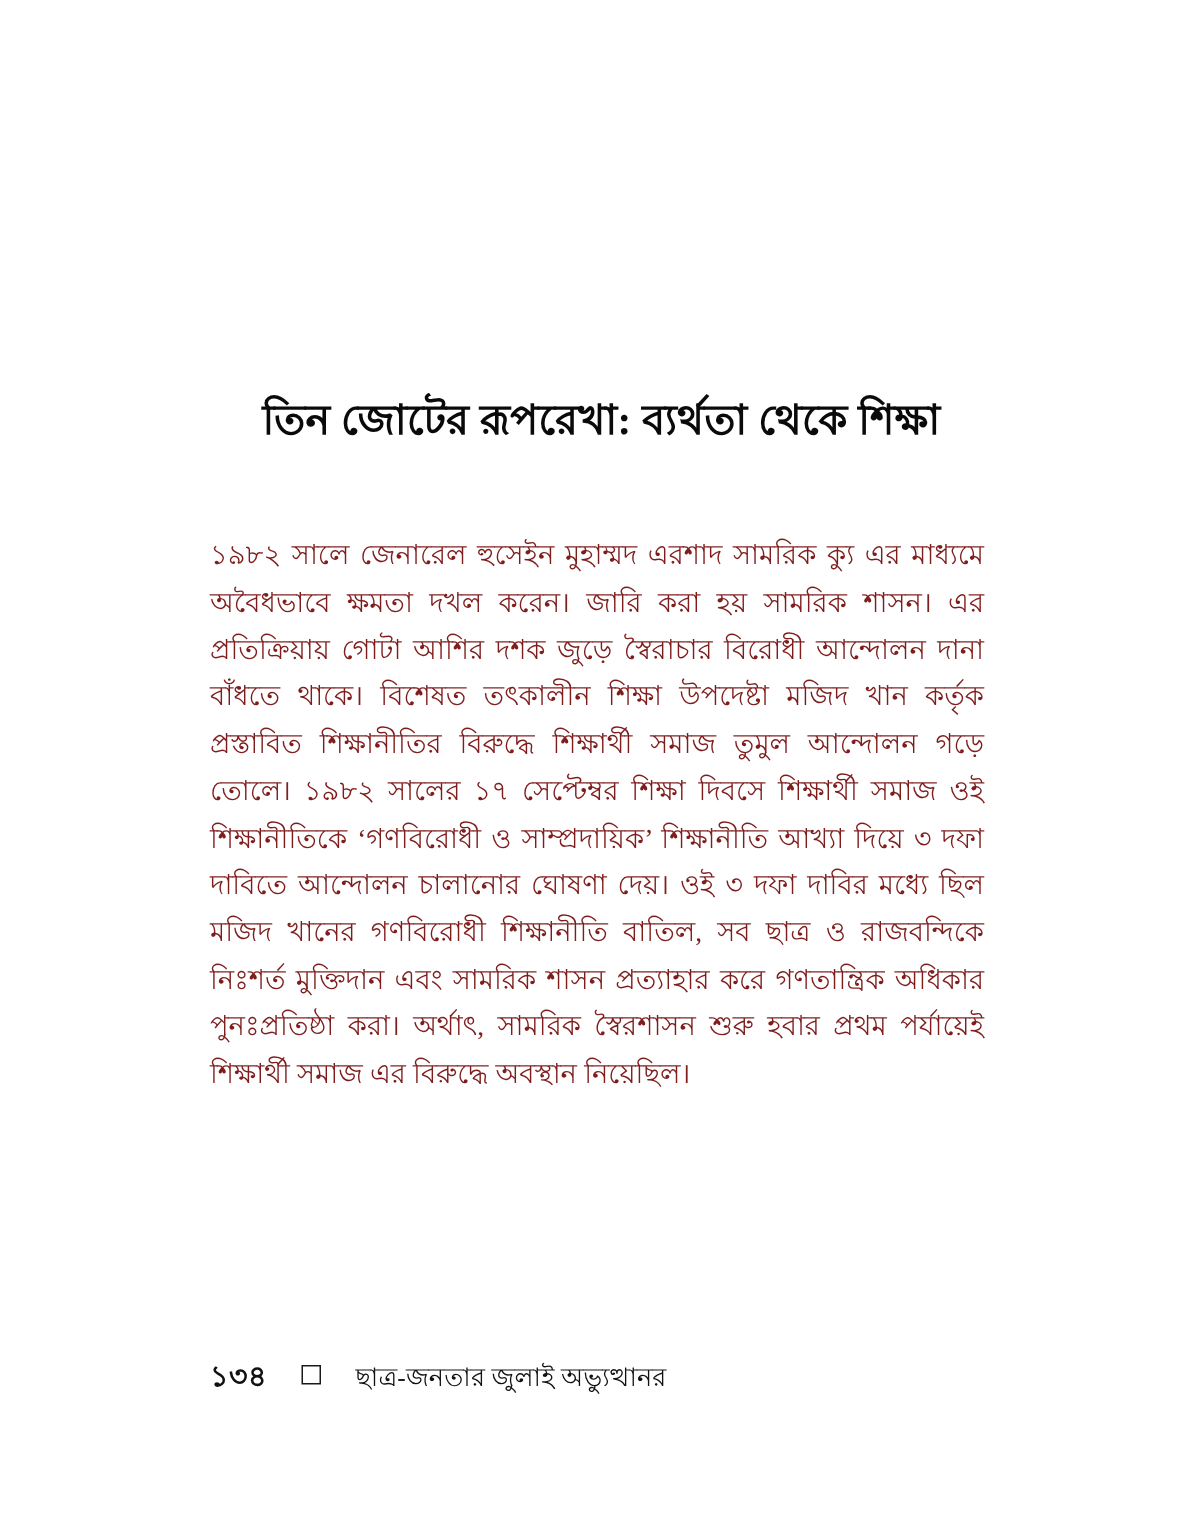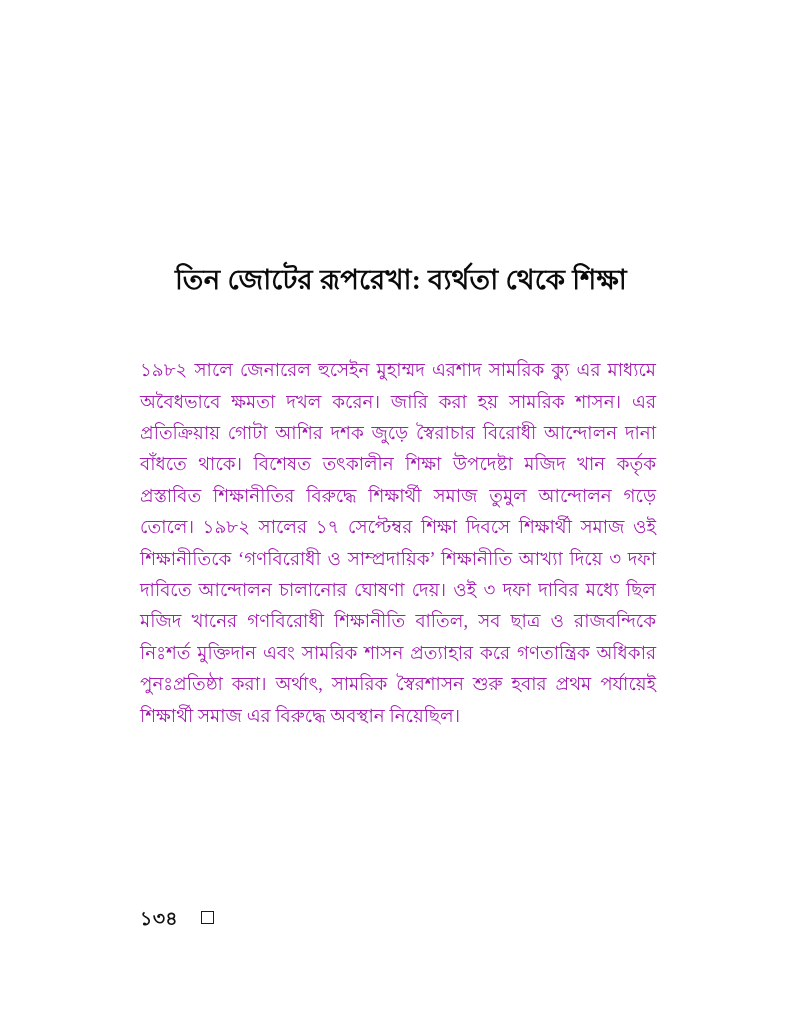--- a/index.html
+++ b/index.html
@@ -47,21 +47,21 @@
     margin-top: 58px;
   }
 
   .para {
     font-size: 18.3px;
     line-height: 31.4px;
     text-align: justify;
     text-justify: inter-word;
     text-align-last: left;
     margin: 0;
-    color: #a21caf;
+    color: #7f1d1d;
     word-spacing: 0.2px;
   }
 
   .para + .para {
     margin-top: 13px;
   }
 
   .para.last-open {
     text-align-last: justify;
   }
@@ -113,15 +113,16 @@
 
     <div class="body-copy">
       <p class="para">১৯৮২ সালে জেনারেল হুসেইন মুহাম্মদ এরশাদ সামরিক ক্যু এর মাধ্যমে অবৈধভাবে ক্ষমতা দখল করেন। জারি করা হয় সামরিক শাসন। এর প্রতিক্রিয়ায় গোটা আশির দশক জুড়ে স্বৈরাচার বিরোধী আন্দোলন দানা বাঁধতে থাকে। বিশেষত তৎকালীন শিক্ষা উপদেষ্টা মজিদ খান কর্তৃক প্রস্তাবিত শিক্ষানীতির বিরুদ্ধে শিক্ষার্থী সমাজ তুমুল আন্দোলন গড়ে তোলে। ১৯৮২ সালের ১৭ সেপ্টেম্বর শিক্ষা দিবসে শিক্ষার্থী সমাজ ওই শিক্ষানীতিকে ‘গণবিরোধী ও সাম্প্রদায়িক’ শিক্ষানীতি আখ্যা দিয়ে ৩ দফা দাবিতে আন্দোলন চালানোর ঘোষণা দেয়। ওই ৩ দফা দাবির মধ্যে ছিল মজিদ খানের গণবিরোধী শিক্ষানীতি বাতিল, সব ছাত্র ও রাজবন্দিকে নিঃশর্ত মুক্তিদান এবং সামরিক শাসন প্রত্যাহার করে গণতান্ত্রিক অধিকার পুনঃপ্রতিষ্ঠা করা। অর্থাৎ, সামরিক স্বৈরশাসন শুরু হবার প্রথম পর্যায়েই শিক্ষার্থী সমাজ এর বিরুদ্ধে অবস্থান নিয়েছিল।</p>
     </div>
 
   </div>
 
   <div class="folio">
     <span class="folio-number">১৩৪</span>
     <span class="folio-sep"></span>
+    <span class="folio-title">ছাত্র-জনতার জুলাই অভ্যুত্থানর</span>
   </div>
 
 </div>
 
 </body></html>

